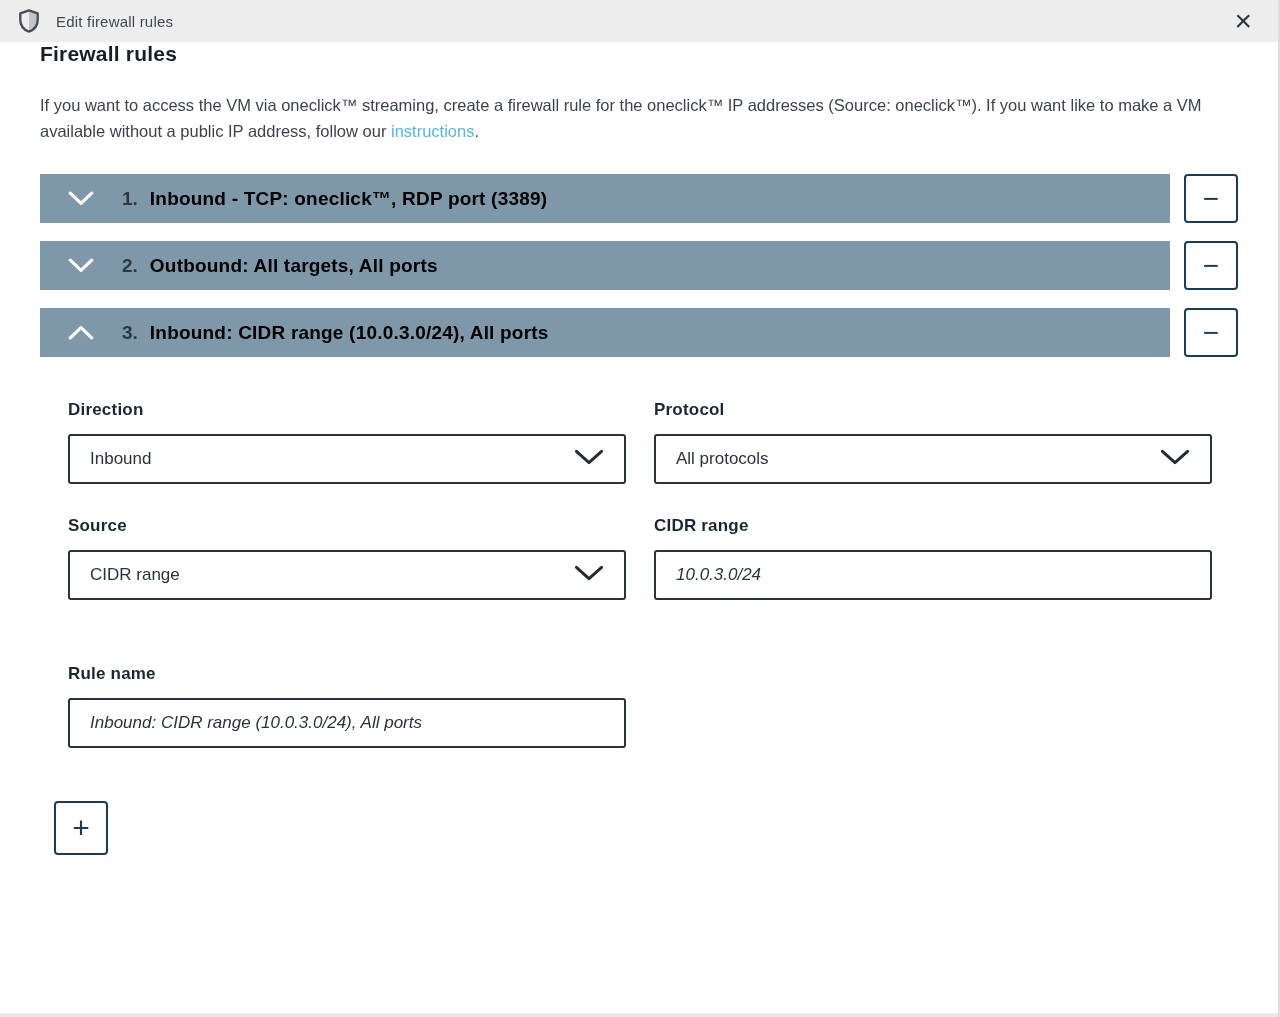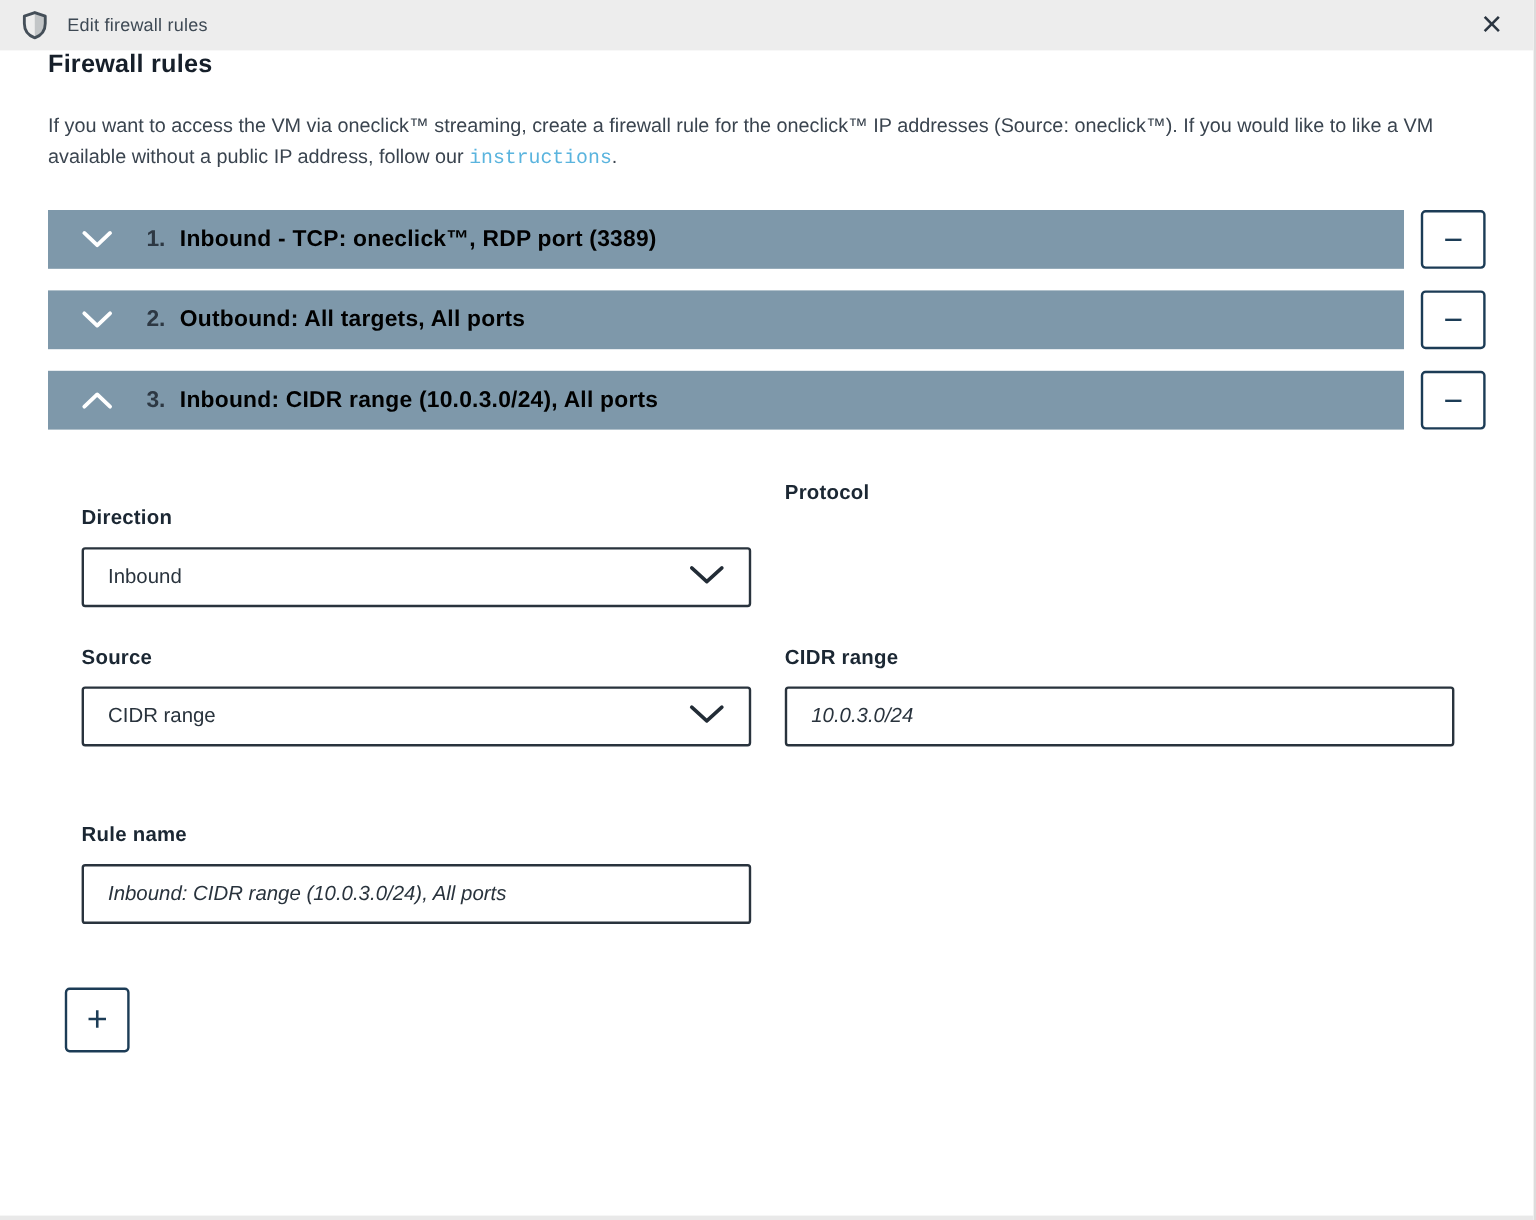--- a/index.html
+++ b/index.html
@@ -41,21 +41,21 @@
     color: #161f2a;
     letter-spacing: 0.2px;
   }
   p.intro {
     margin-top: 26px;
     font-size: 16.5px;
     line-height: 26px;
     color: #3a444f;
     max-width: 1210px;
   }
-  p.intro a { text-decoration: none; cursor: pointer; font-family: Liberation Mono, monospace; }
+  p.intro a { text-decoration: none; cursor: pointer; }
 
   
   .rules { margin-top: 30px; }
   .rule-row { display: flex; align-items: stretch; margin-bottom: 18px; }
   .rule-bar {
     flex: 1;
     height: 49px;
     background: #7e98aa;
     display: flex;
     align-items: center;
@@ -119,21 +119,21 @@
     padding: 0 20px;
     font-size: 17px;
     color: #29333d;
   }
   .dropdown { justify-content: space-between; cursor: pointer; }
   input.box {
     font-family: "Liberation Sans", "DejaVu Sans", sans-serif;
     outline: none;
     font-style: italic;
   }
-  .f-direction { grid-column: 1; grid-row: 1; margin-top: 21px; }
+  .f-direction { grid-column: 1; grid-row: 1; }
   .f-protocol  { grid-column: 2; grid-row: 1; }
   .f-source    { grid-column: 1; grid-row: 2; }
   .f-cidr      { grid-column: 2; grid-row: 2; }
   .f-porttype  { grid-column: 1; grid-row: 3; }
   .f-rulename  { grid-column: 1; grid-row: 4; }
 
   
   .add-btn {
     margin-top: 53px;
     width: 54px;
@@ -157,21 +157,21 @@
     </svg>
   </span>
   <span class="title">Edit firewall rules</span>
   <span class="close-btn">×</span>
 </div>
 
 <div class="content">
 
   <h1 class="page-title">Firewall rules</h1>
 
-  <p class="intro"><span>If you want to access the VM via oneclick™ streaming, create a firewall rule for the oneclick™ IP addresses (Source: oneclick™). If you would like to like a VM available without a public IP address, follow our </span><a style="color:#5ab4de">instructions</a><span>.</span></p>
+  <p class="intro"><span>If you want to access the VM via oneclick™ streaming, create a firewall rule for the oneclick™ IP addresses (Source: oneclick™). If you want like to make a VM available without a public IP address, follow our </span><a style="color:#5ab4de">instructions</a><span>.</span></p>
 
   <div class="rules">
 
     <div class="rule-row">
       <div class="rule-bar">
         <span class="chev">
           <svg width="26" height="15" viewBox="0 0 24 14">
             <polyline points="2,2 12,11.5 22,2" fill="none" stroke="#ffffff" stroke-width="3" stroke-linecap="round" stroke-linejoin="round"></polyline>
           </svg>
         </span>
@@ -218,20 +218,28 @@
         <span>
           <svg width="30" height="16" viewBox="0 0 26 14">
             <polyline points="2,2 13,12 24,2" fill="none" stroke="#222c36" stroke-width="2.6" stroke-linecap="round" stroke-linejoin="round"></polyline>
           </svg>
         </span>
       </div>
     </div>
 
     <div class="field f-protocol">
       <label>Protocol</label>
+      <div class="box dropdown">
+        <span>All protocols</span>
+        <span>
+          <svg width="30" height="16" viewBox="0 0 26 14">
+            <polyline points="2,2 13,12 24,2" fill="none" stroke="#222c36" stroke-width="2.6" stroke-linecap="round" stroke-linejoin="round"></polyline>
+          </svg>
+        </span>
+      </div>
     </div>
 
     <div class="field f-source">
       <label>Source</label>
       <div class="box dropdown">
         <span>CIDR range</span>
         <span>
           <svg width="30" height="16" viewBox="0 0 26 14">
             <polyline points="2,2 13,12 24,2" fill="none" stroke="#222c36" stroke-width="2.6" stroke-linecap="round" stroke-linejoin="round"></polyline>
           </svg>

